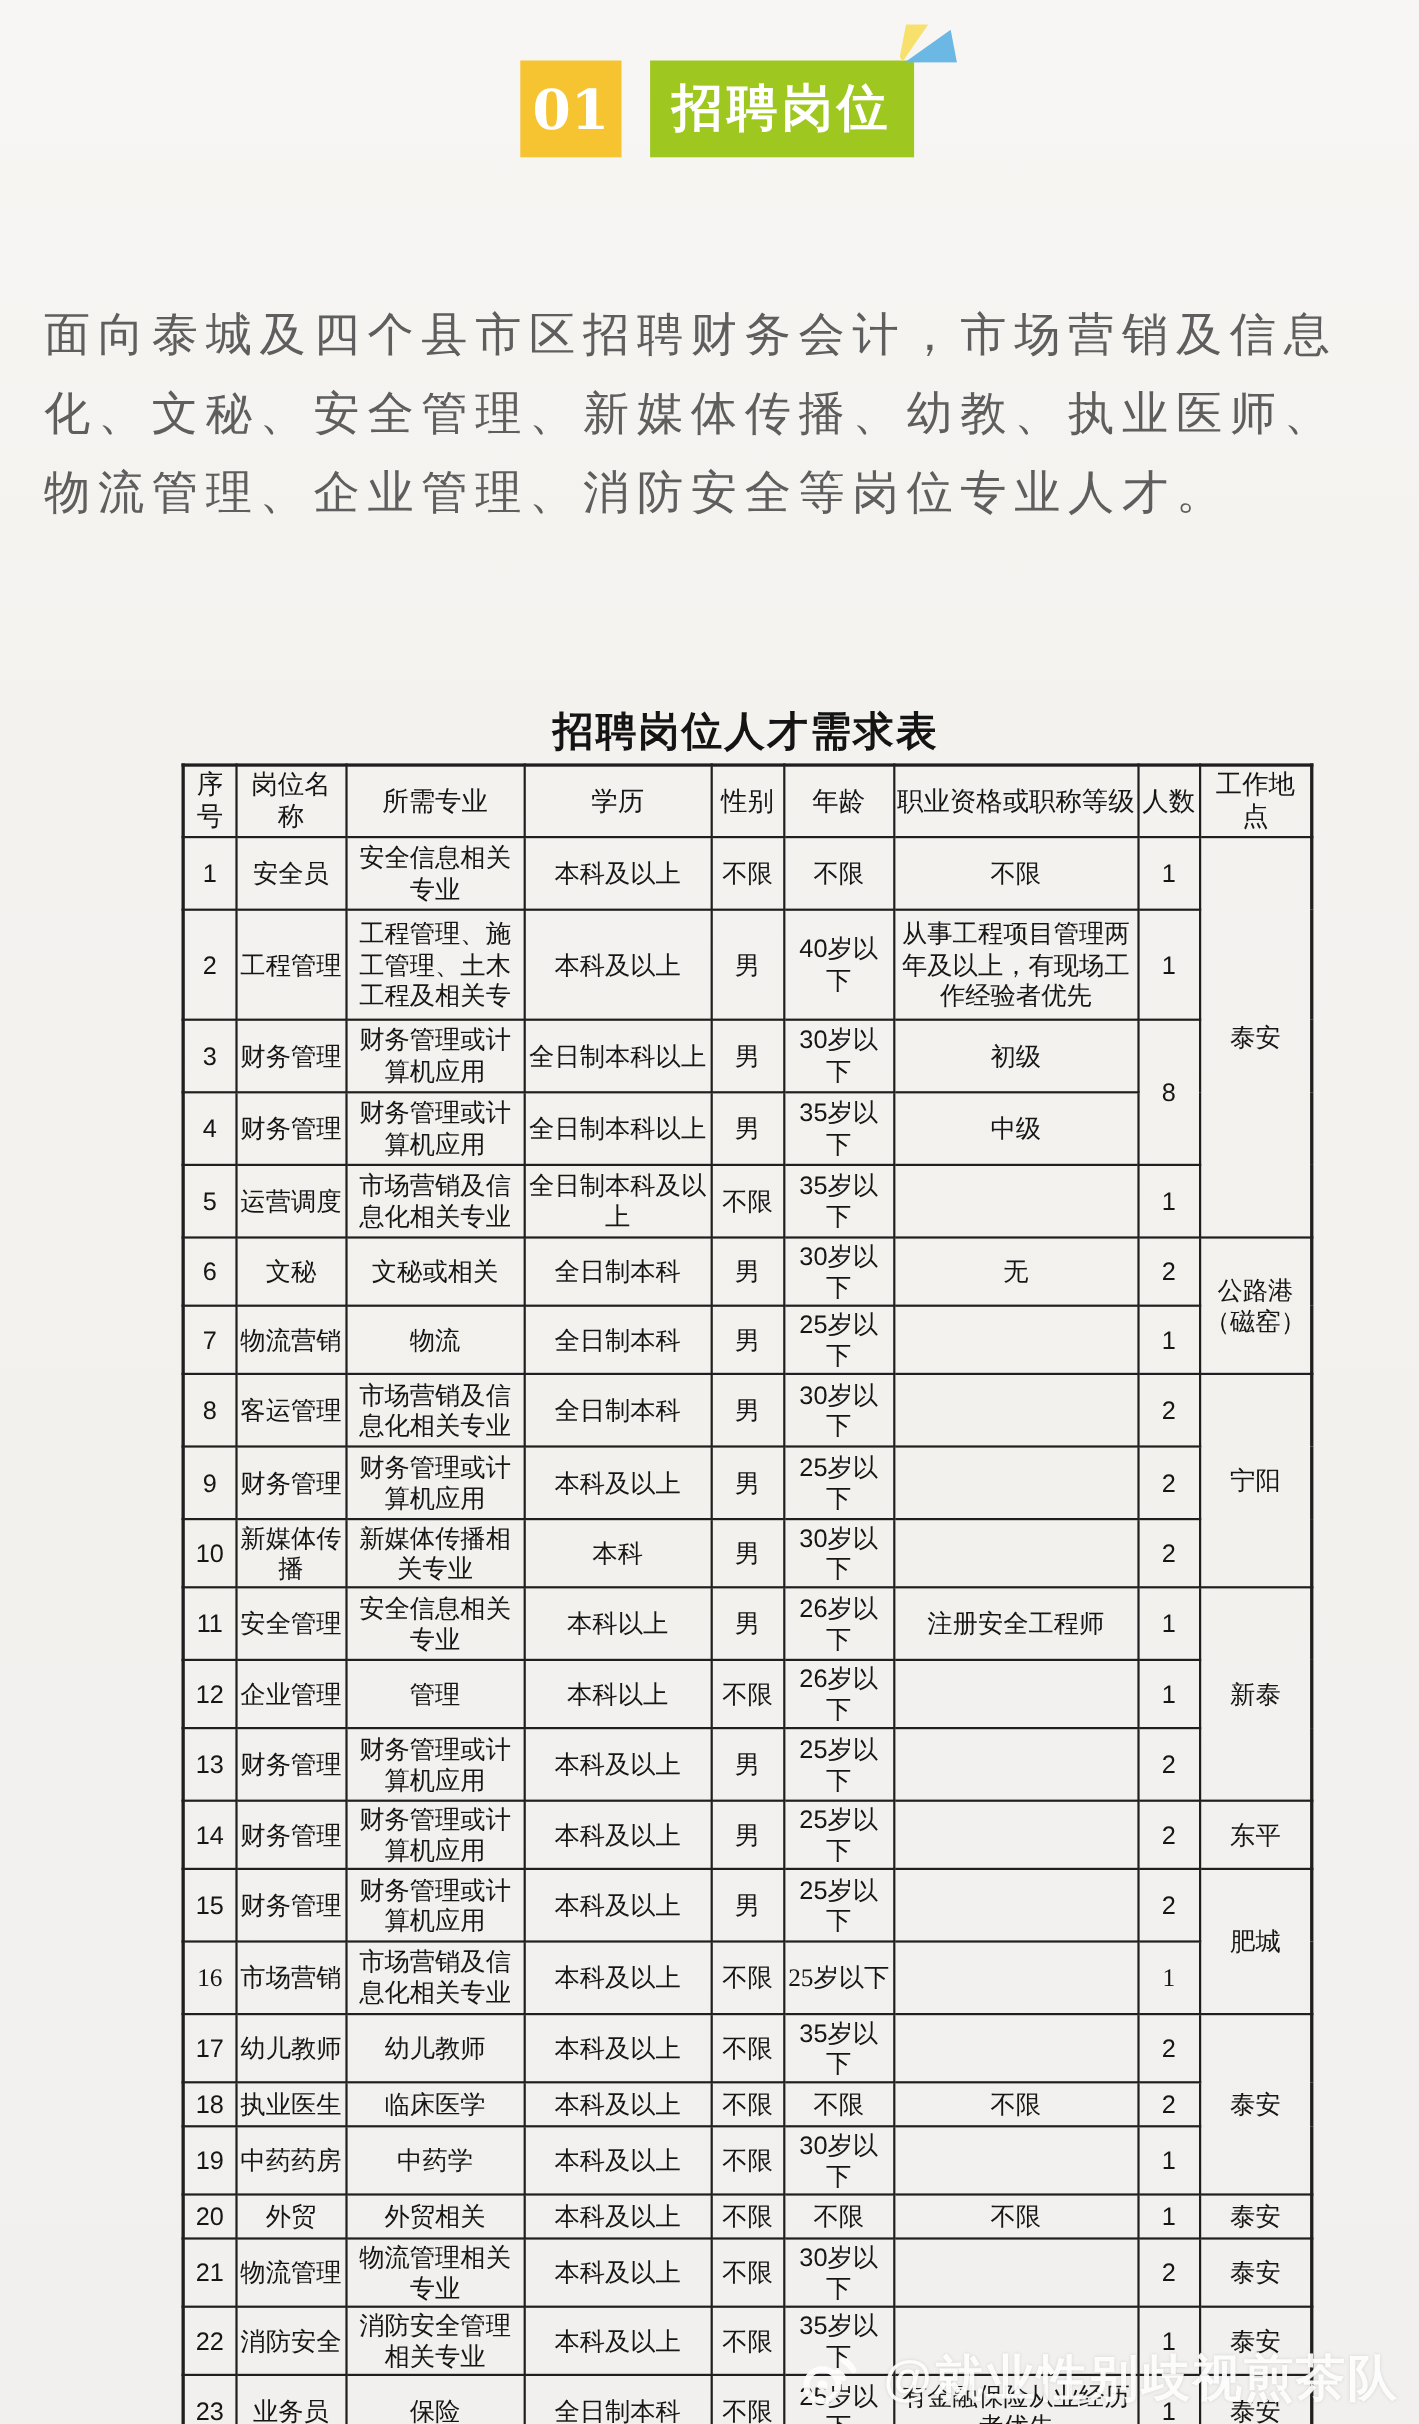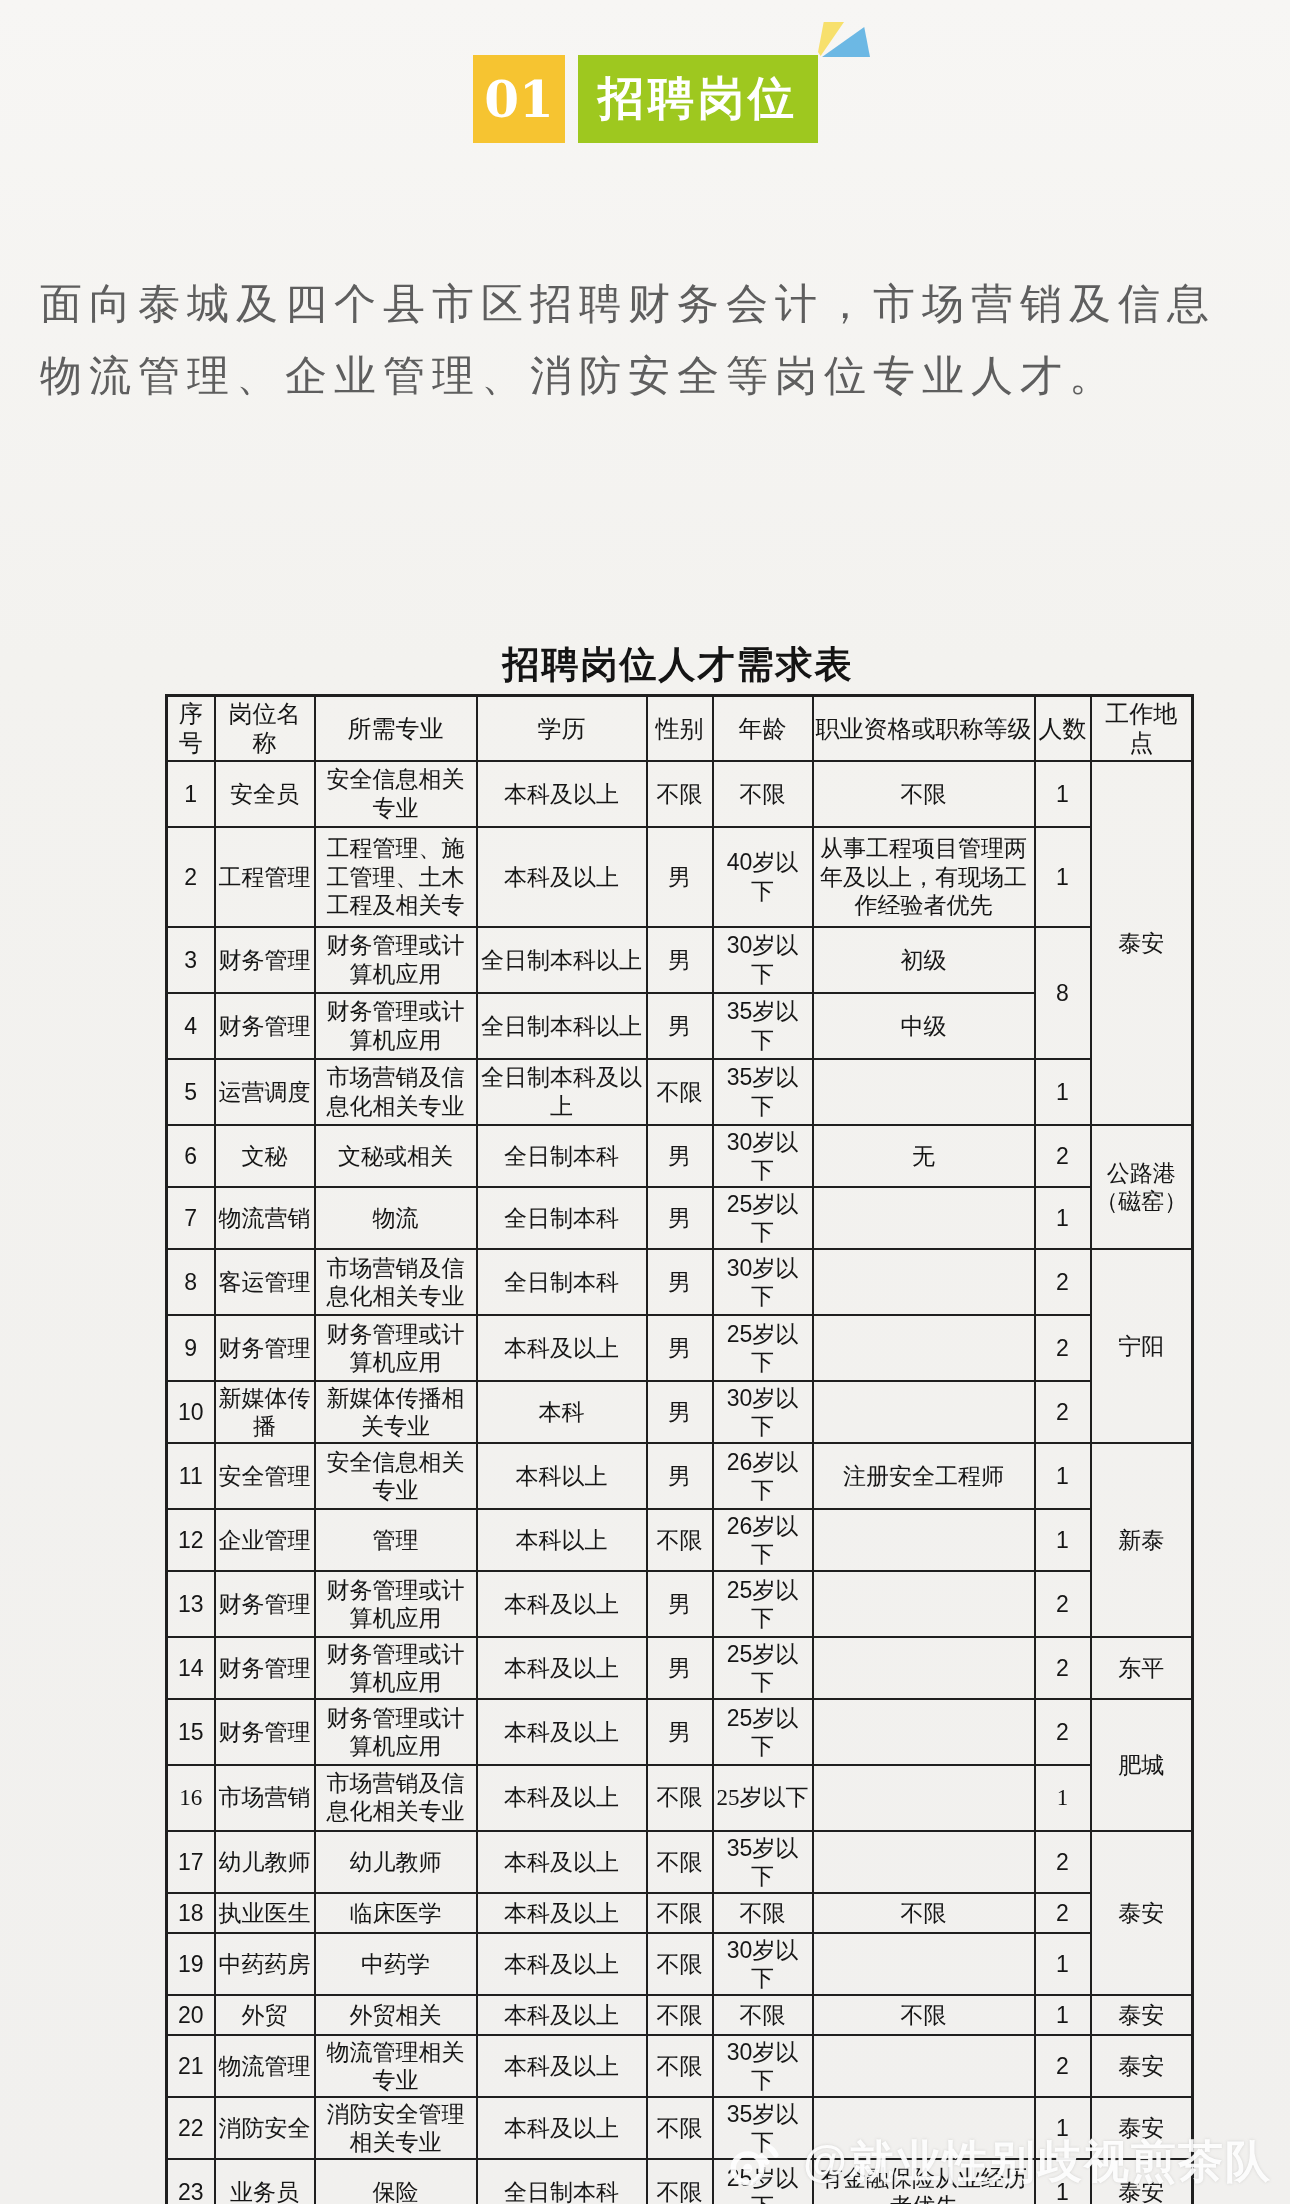--- a/index.html
+++ b/index.html
@@ -8,21 +8,21 @@
     font-family:"Liberation Sans", sans-serif;
     background:#f3f2f0;
   }
   .page {
     position:relative;
     width:1290px; height:2204px;
     overflow:hidden;
     background:linear-gradient(180deg,#f7f6f4 0%,#f3f2ef 30%,#f1f0ee 100%);
   }
   
-  .badge-row { position:absolute; top:55px; left:473px; display:flex; gap:13px; }
+  .badge-row { position:absolute; top:55px; left:473px; display:flex; gap:26px; }
   .badge-num {
     width:92px; height:88px; background:#f6c431;
     display:flex; align-items:center; justify-content:center;
   }
   .badge-num span {
     font-family:"DejaVu Serif","Liberation Serif",serif;
     font-weight:700; font-size:50px; color:#ffffff;
   }
   .badge-title {
     width:240px; height:88px; background:#9ec81f;
@@ -117,20 +117,21 @@
     </div>
   </div>
 
   <div class="deco">
     <div class="tri-yellow" style="background: rgb(247, 224, 108);"></div>
     <div class="tri-blue" style="background: rgb(108, 184, 228);"></div>
   </div>
 
   <div class="intro">
     <span>面向泰城及四个县市区招聘财务会计，市场营销及信息</span>
+    <span>化、文秘、安全管理、新媒体传播、幼教、执业医师、</span>
     <span>物流管理、企业管理、消防安全等岗位专业人才。</span>
   </div>
 
   <div class="tbl-title">招聘岗位人才需求表</div>
 
   <table class="req-table">
     <colgroup>
       <col style="width:48px">
         <col style="width:100px">
         <col style="width:162px">

